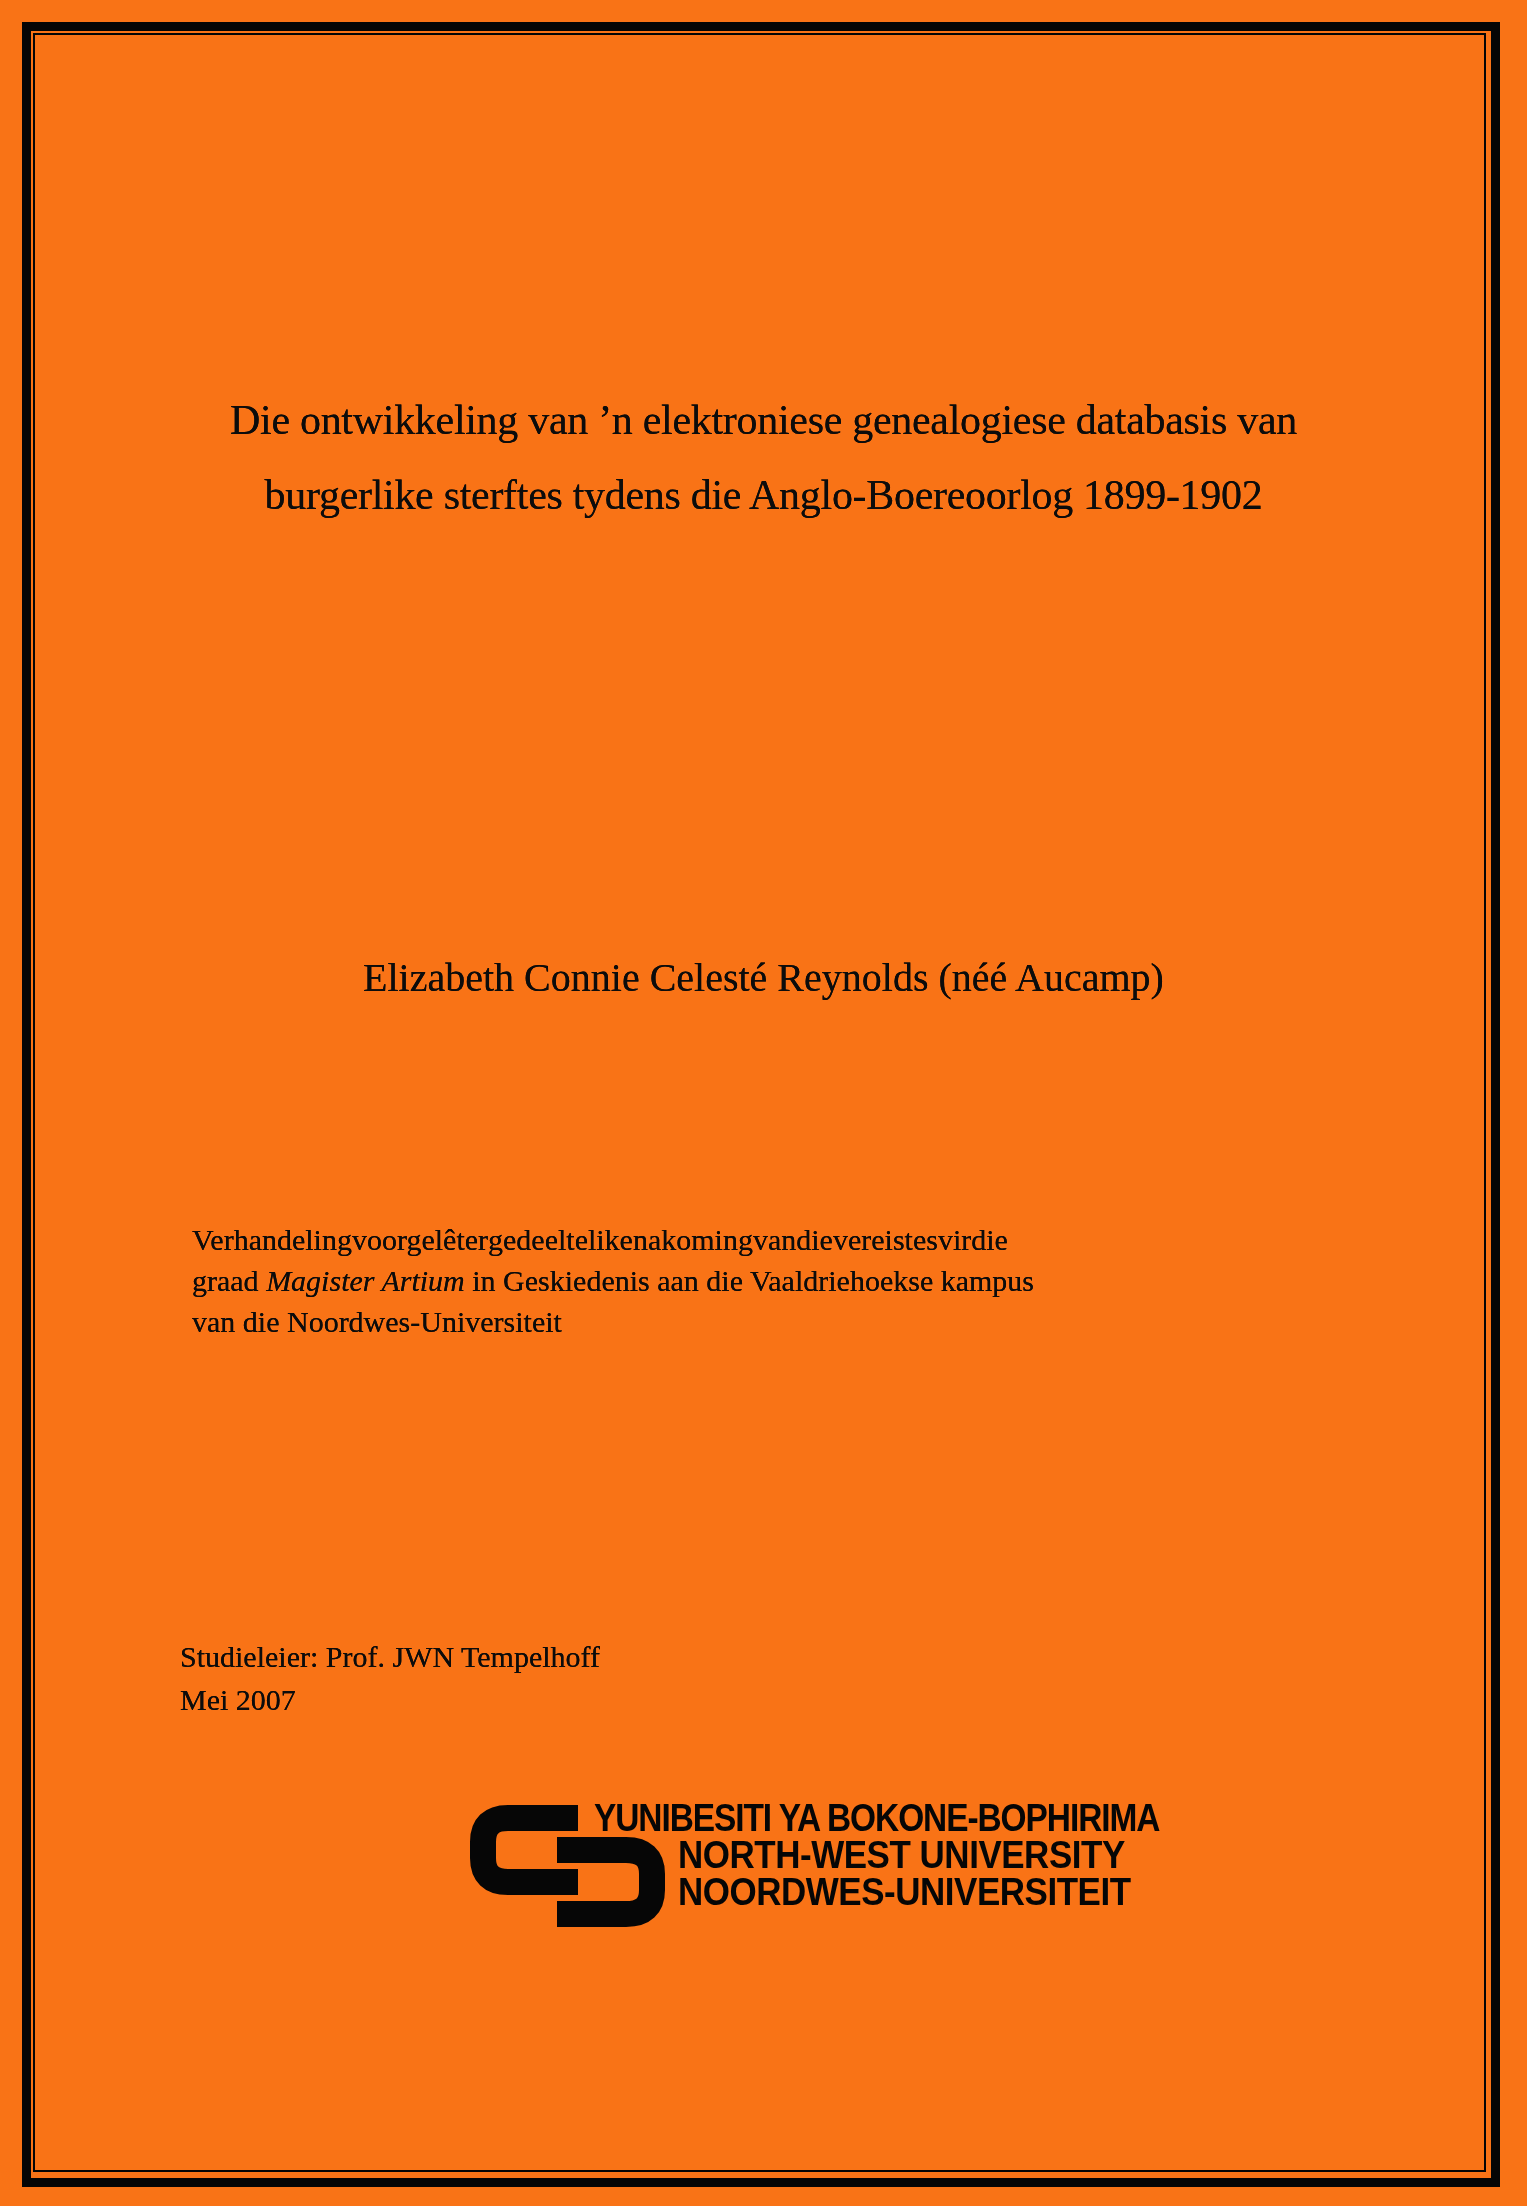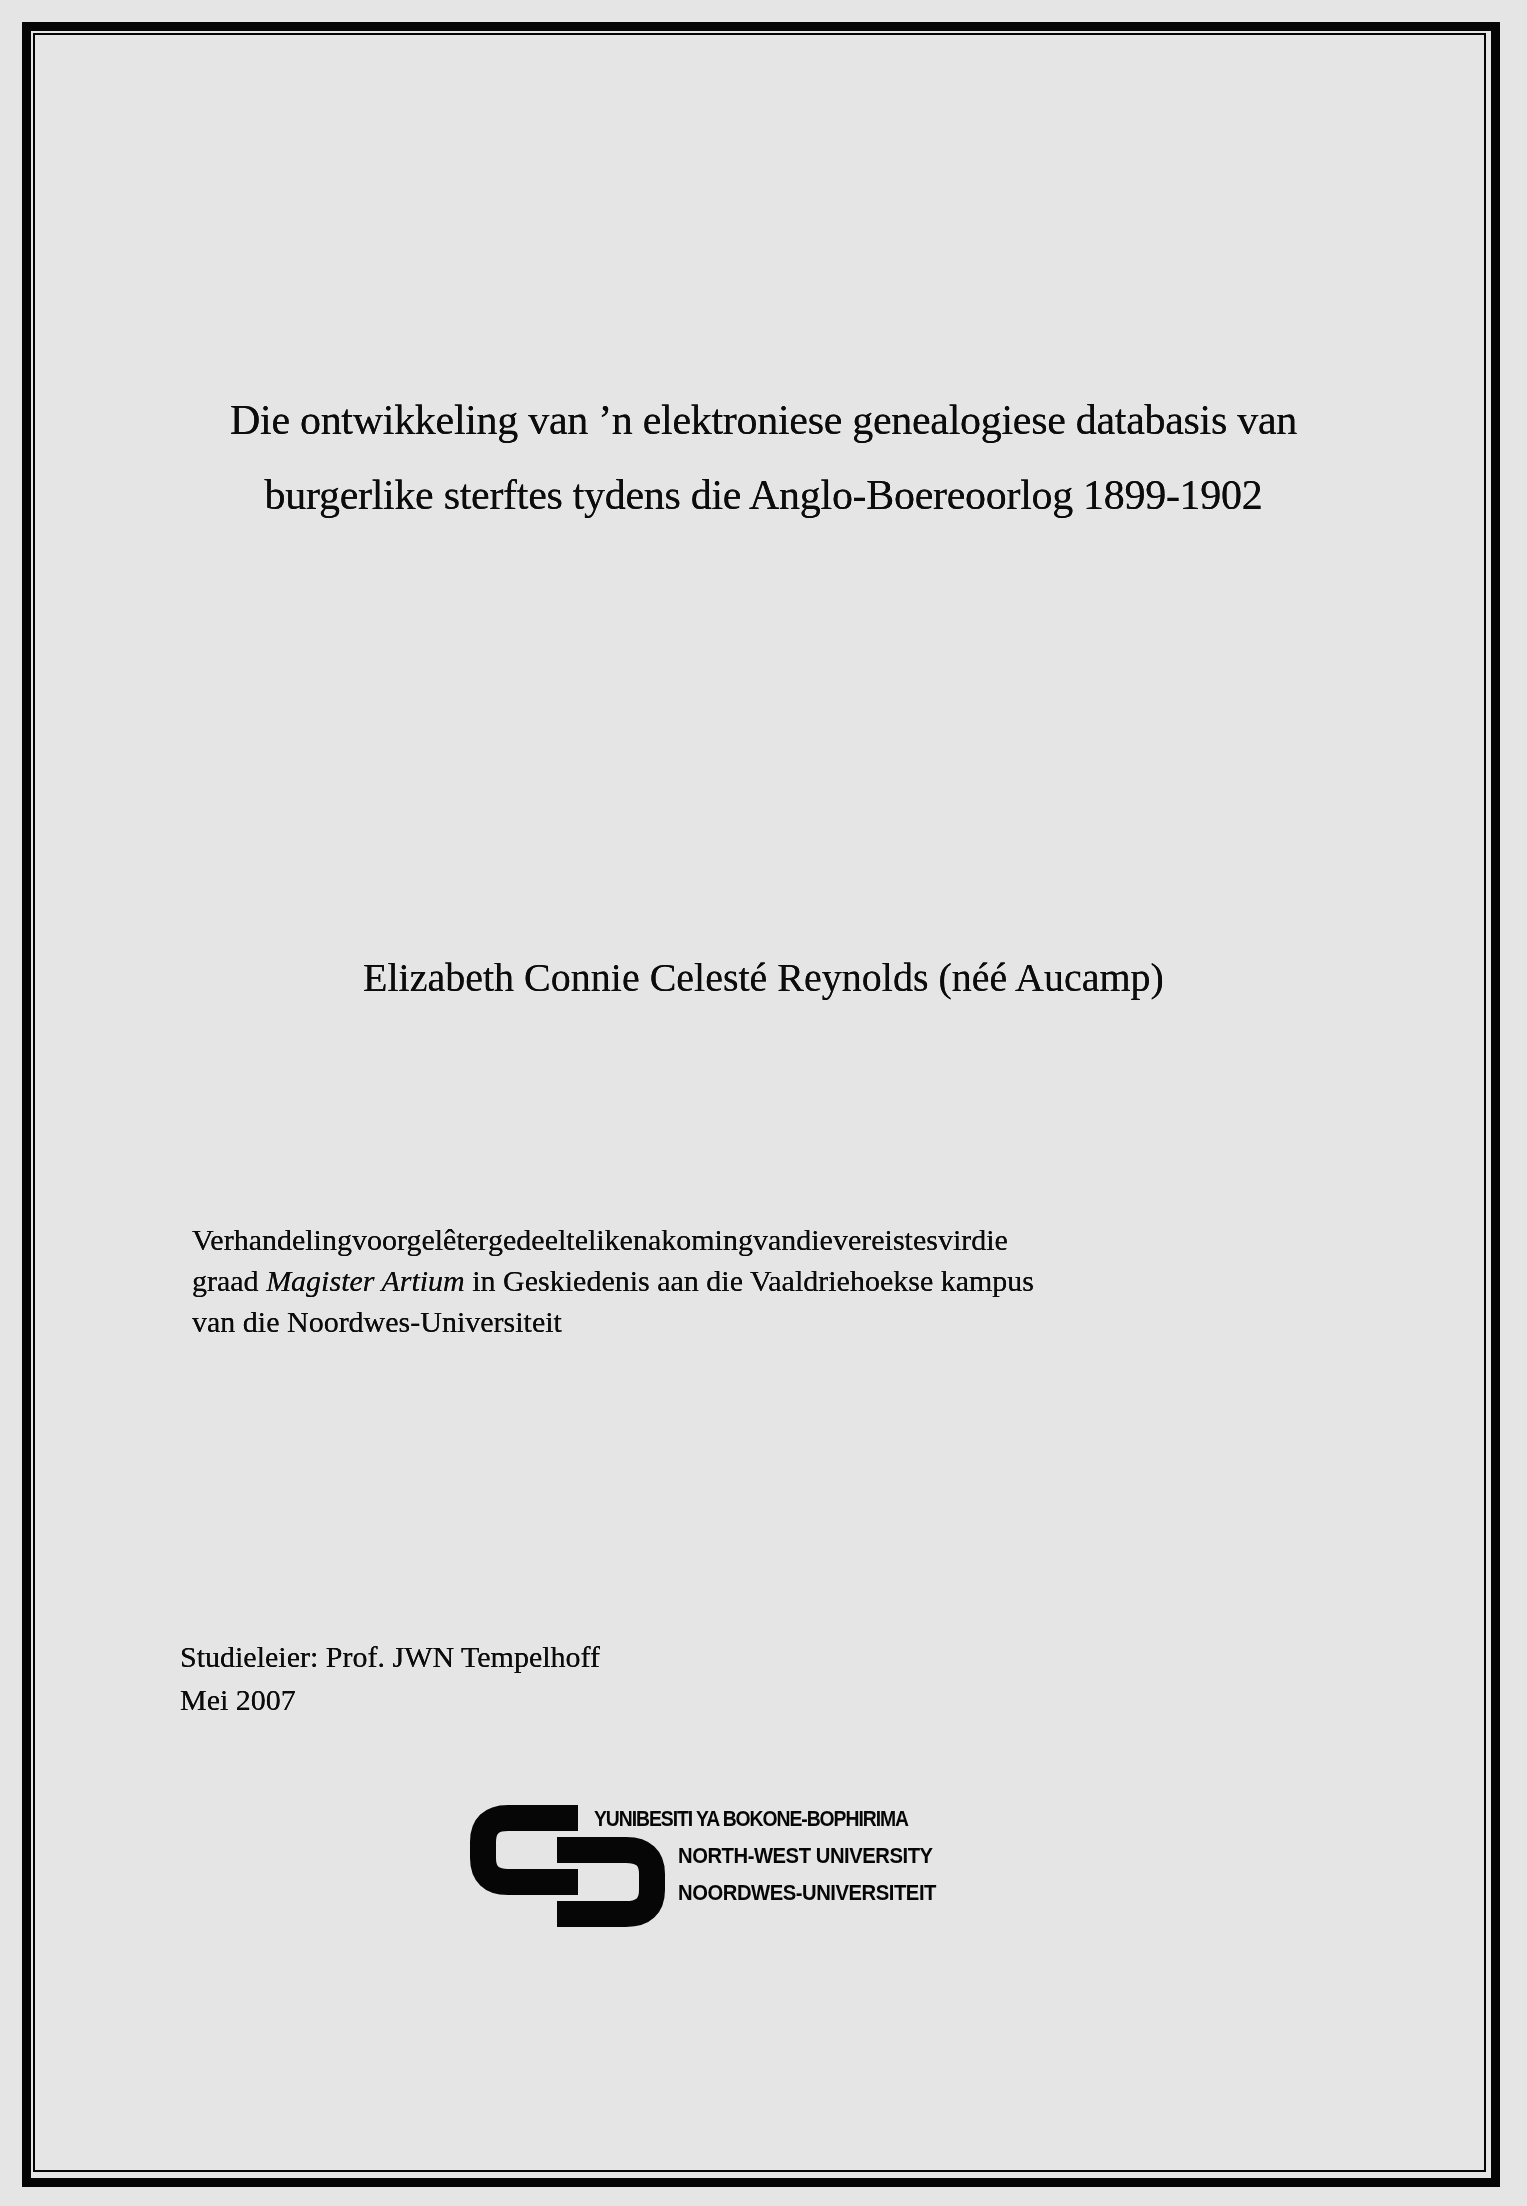--- a/index.html
+++ b/index.html
@@ -4,21 +4,21 @@
 <style>
   html, body {
     margin: 0;
     padding: 0;
     background: #ffffff;
   }
   .page {
     position: relative;
     width: 1527px;
     height: 2206px;
-    background: #e5e5e5;
+    background: #f97316;
     overflow: hidden;
     font-family: "Liberation Serif", "DejaVu Serif", serif;
     color: #0c0c0c;
   }
   
   .frame-outer {
     position: absolute;
     left: 22px;
     top: 22px;
     width: 1478px;
@@ -98,21 +98,21 @@
     top: 1802px;
     width: 200px;
     height: 128px;
   }
   .logo-text {
     position: absolute;
     left: 594px;
     top: 1800px;
     font-family: "Liberation Sans", "DejaVu Sans", sans-serif;
     font-weight: 700;
-    font-size: 22px;
+    font-size: 38px;
     line-height: 37px;
     color: #060606;
     white-space: nowrap;
   }
   .logo-text .lt1 {
     letter-spacing: -1.2px;
     transform: scaleX(0.88);
     transform-origin: left center;
   }
   .logo-text .lt2, .logo-text .lt3 {

